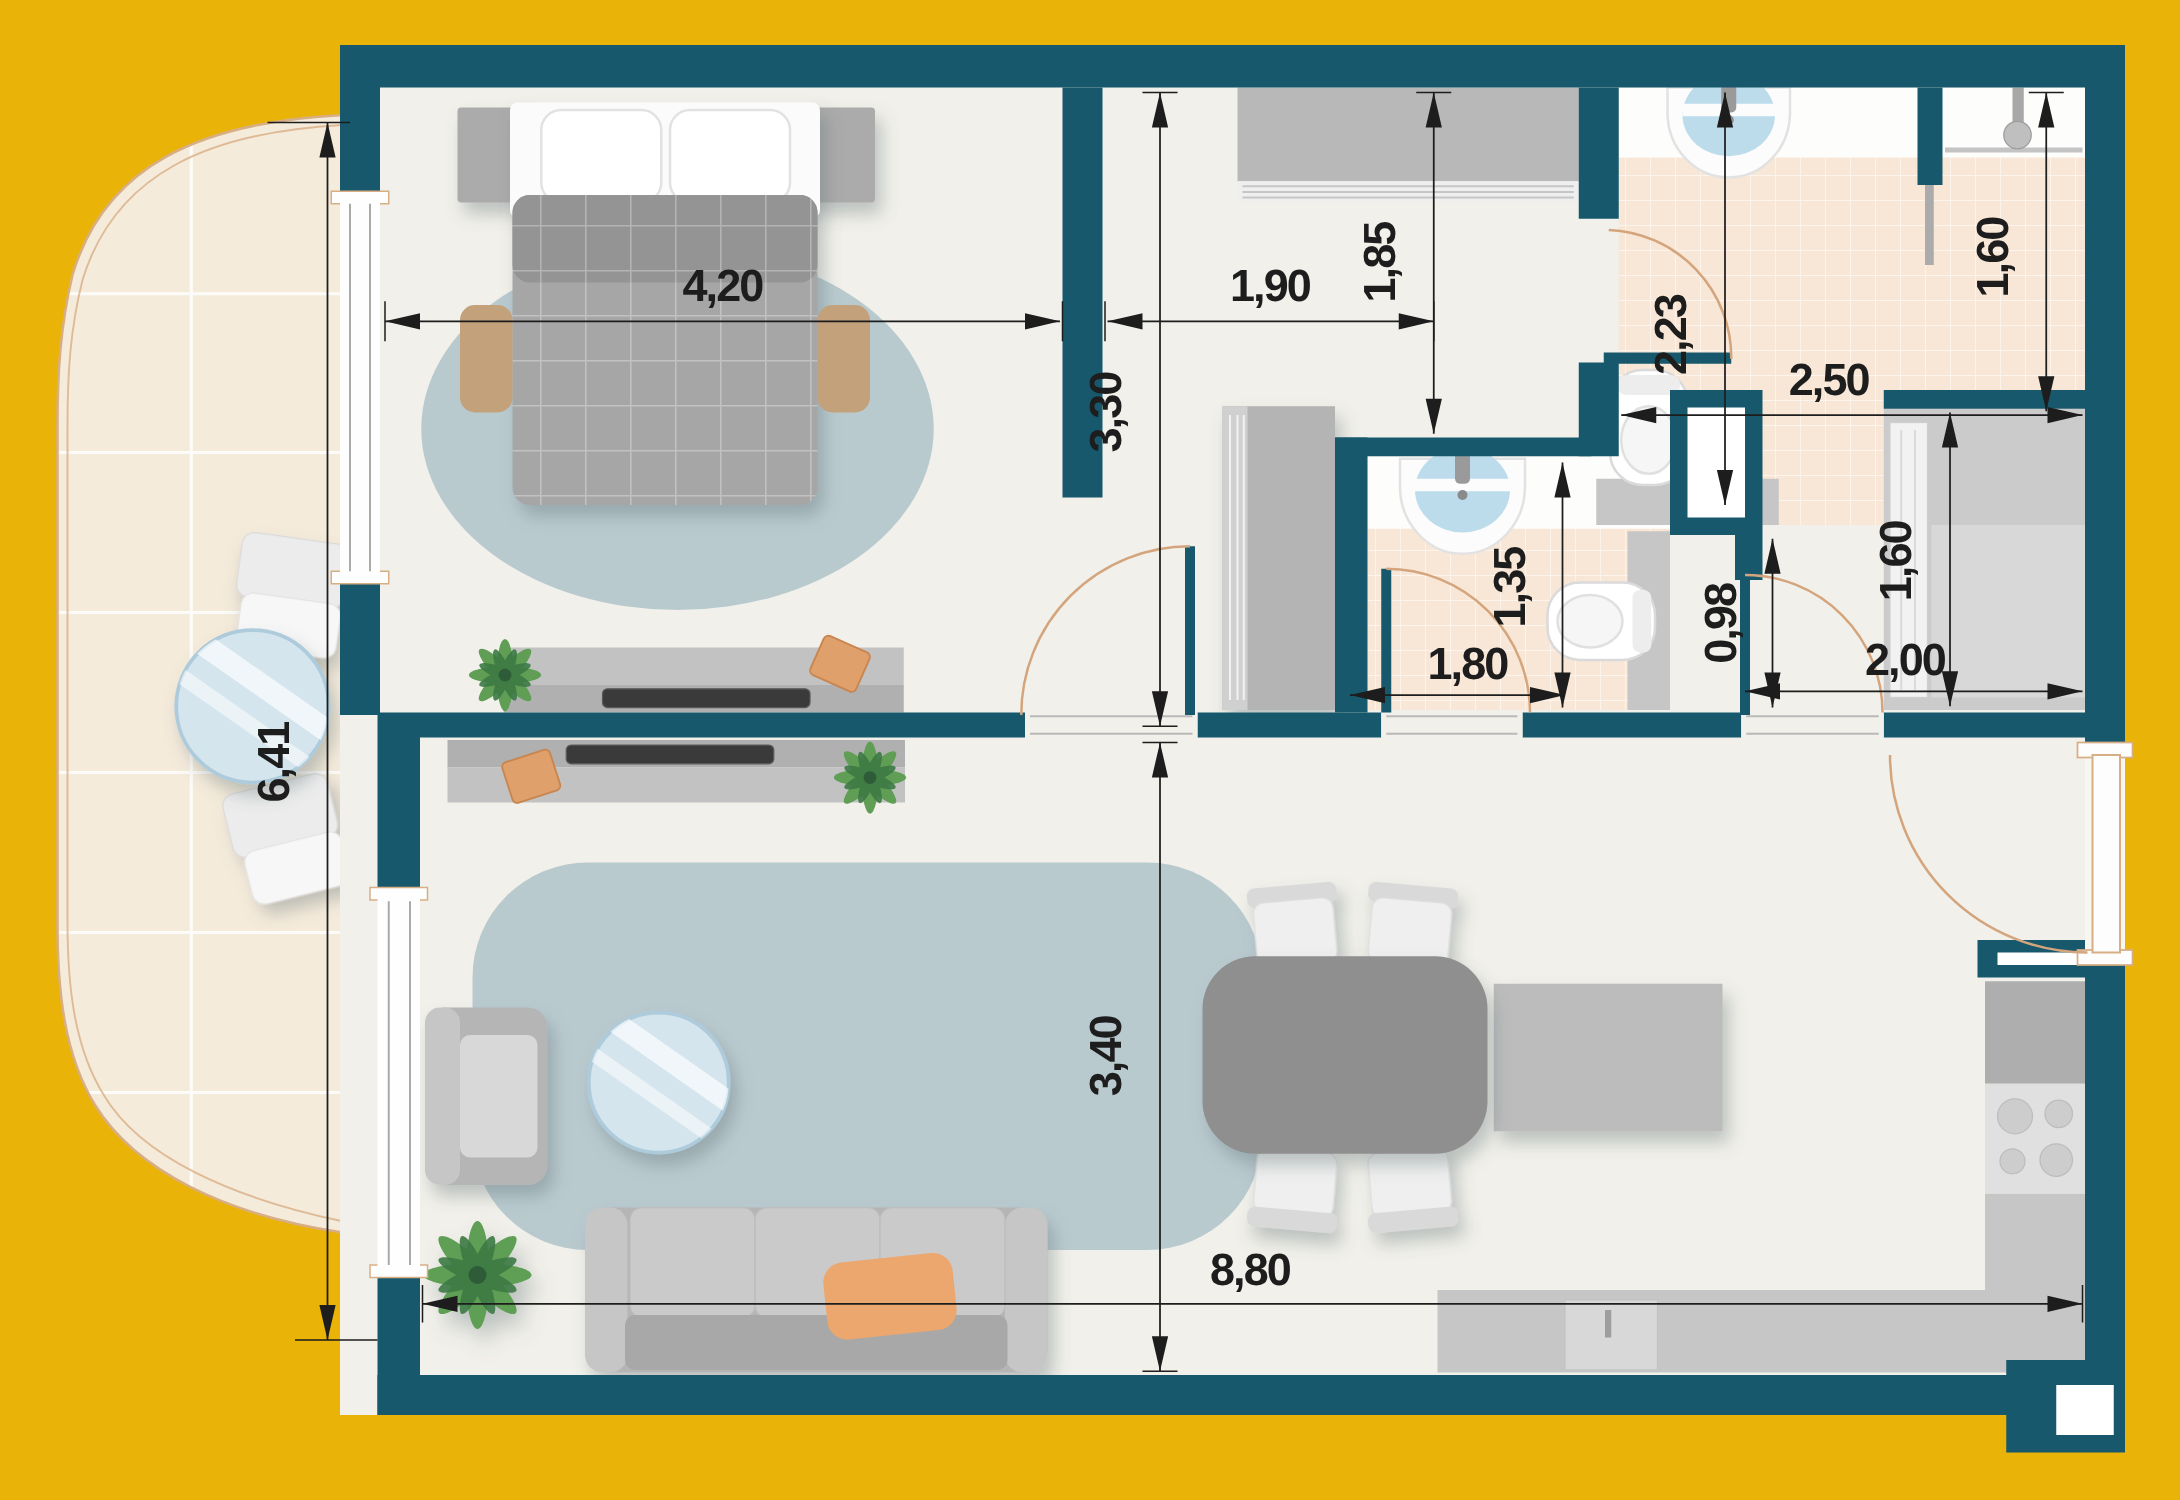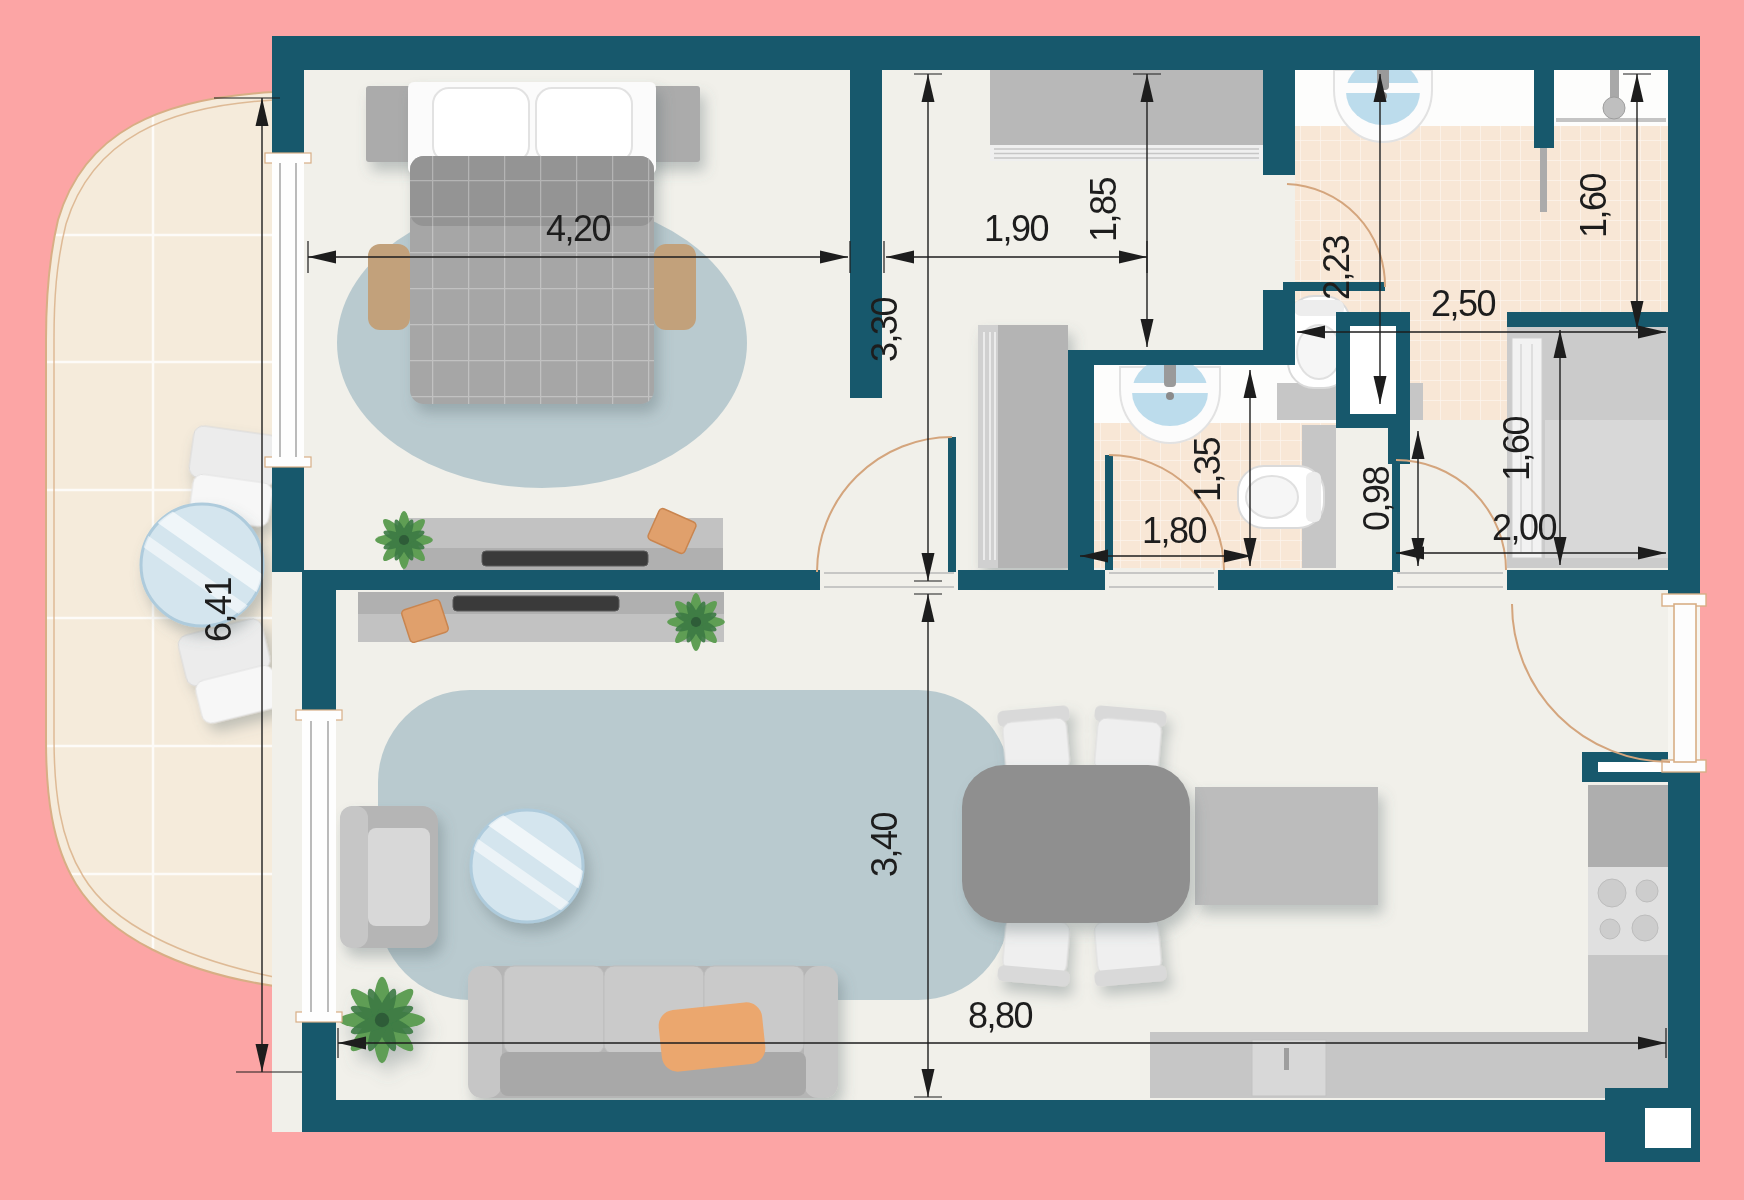--- a/index.html
+++ b/index.html
@@ -1,17 +1,17 @@
 <!DOCTYPE html>
 <html><head>
 <meta charset="utf-8">
 <style>
   html,body{margin:0;padding:0;background:#e8e7e1;}
-  .stage{position:relative;width:1744px;height:1200px;background:#fca5a5;overflow:hidden;
-         font-family:"Liberation Sans",sans-serif;}
+  .stage{position:relative;width:1744px;height:1200px;background:#eab308;overflow:hidden;
+         font-family:"Liberation Sans",sans-serif;font-weight:bold;}
   svg{display:block}
   text.dim{fill:#1d1d1d;font-family:"Liberation Sans",sans-serif;font-size:36px;letter-spacing:-1.5px;}
 </style>
 </head>
 <body>
 
 <div class="stage">
 <svg width="1744" height="1200" viewBox="0 0 1744 1200">
 <defs>
   <marker id="arw" viewBox="0 0 30 16" markerUnits="userSpaceOnUse" markerWidth="30" markerHeight="16" refX="29" refY="8" orient="auto-start-reverse">

